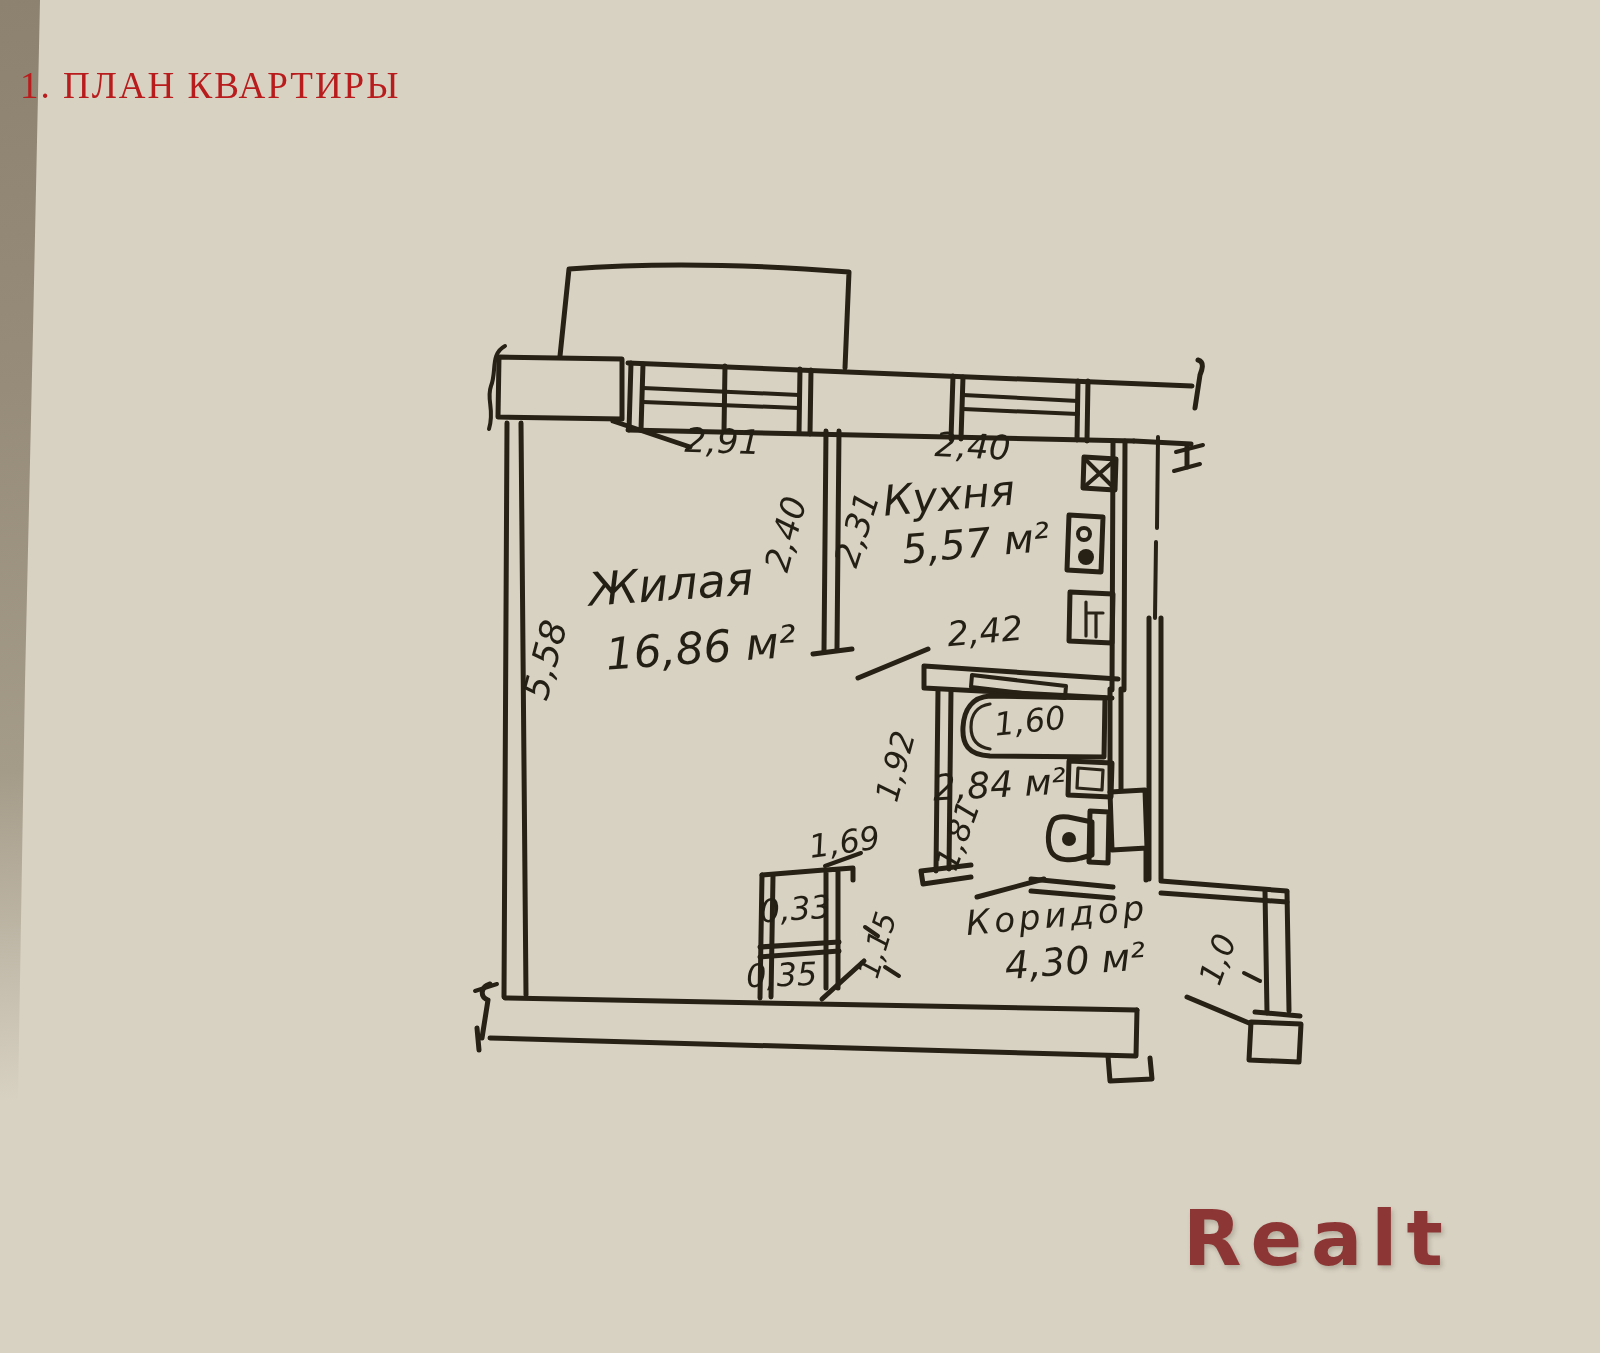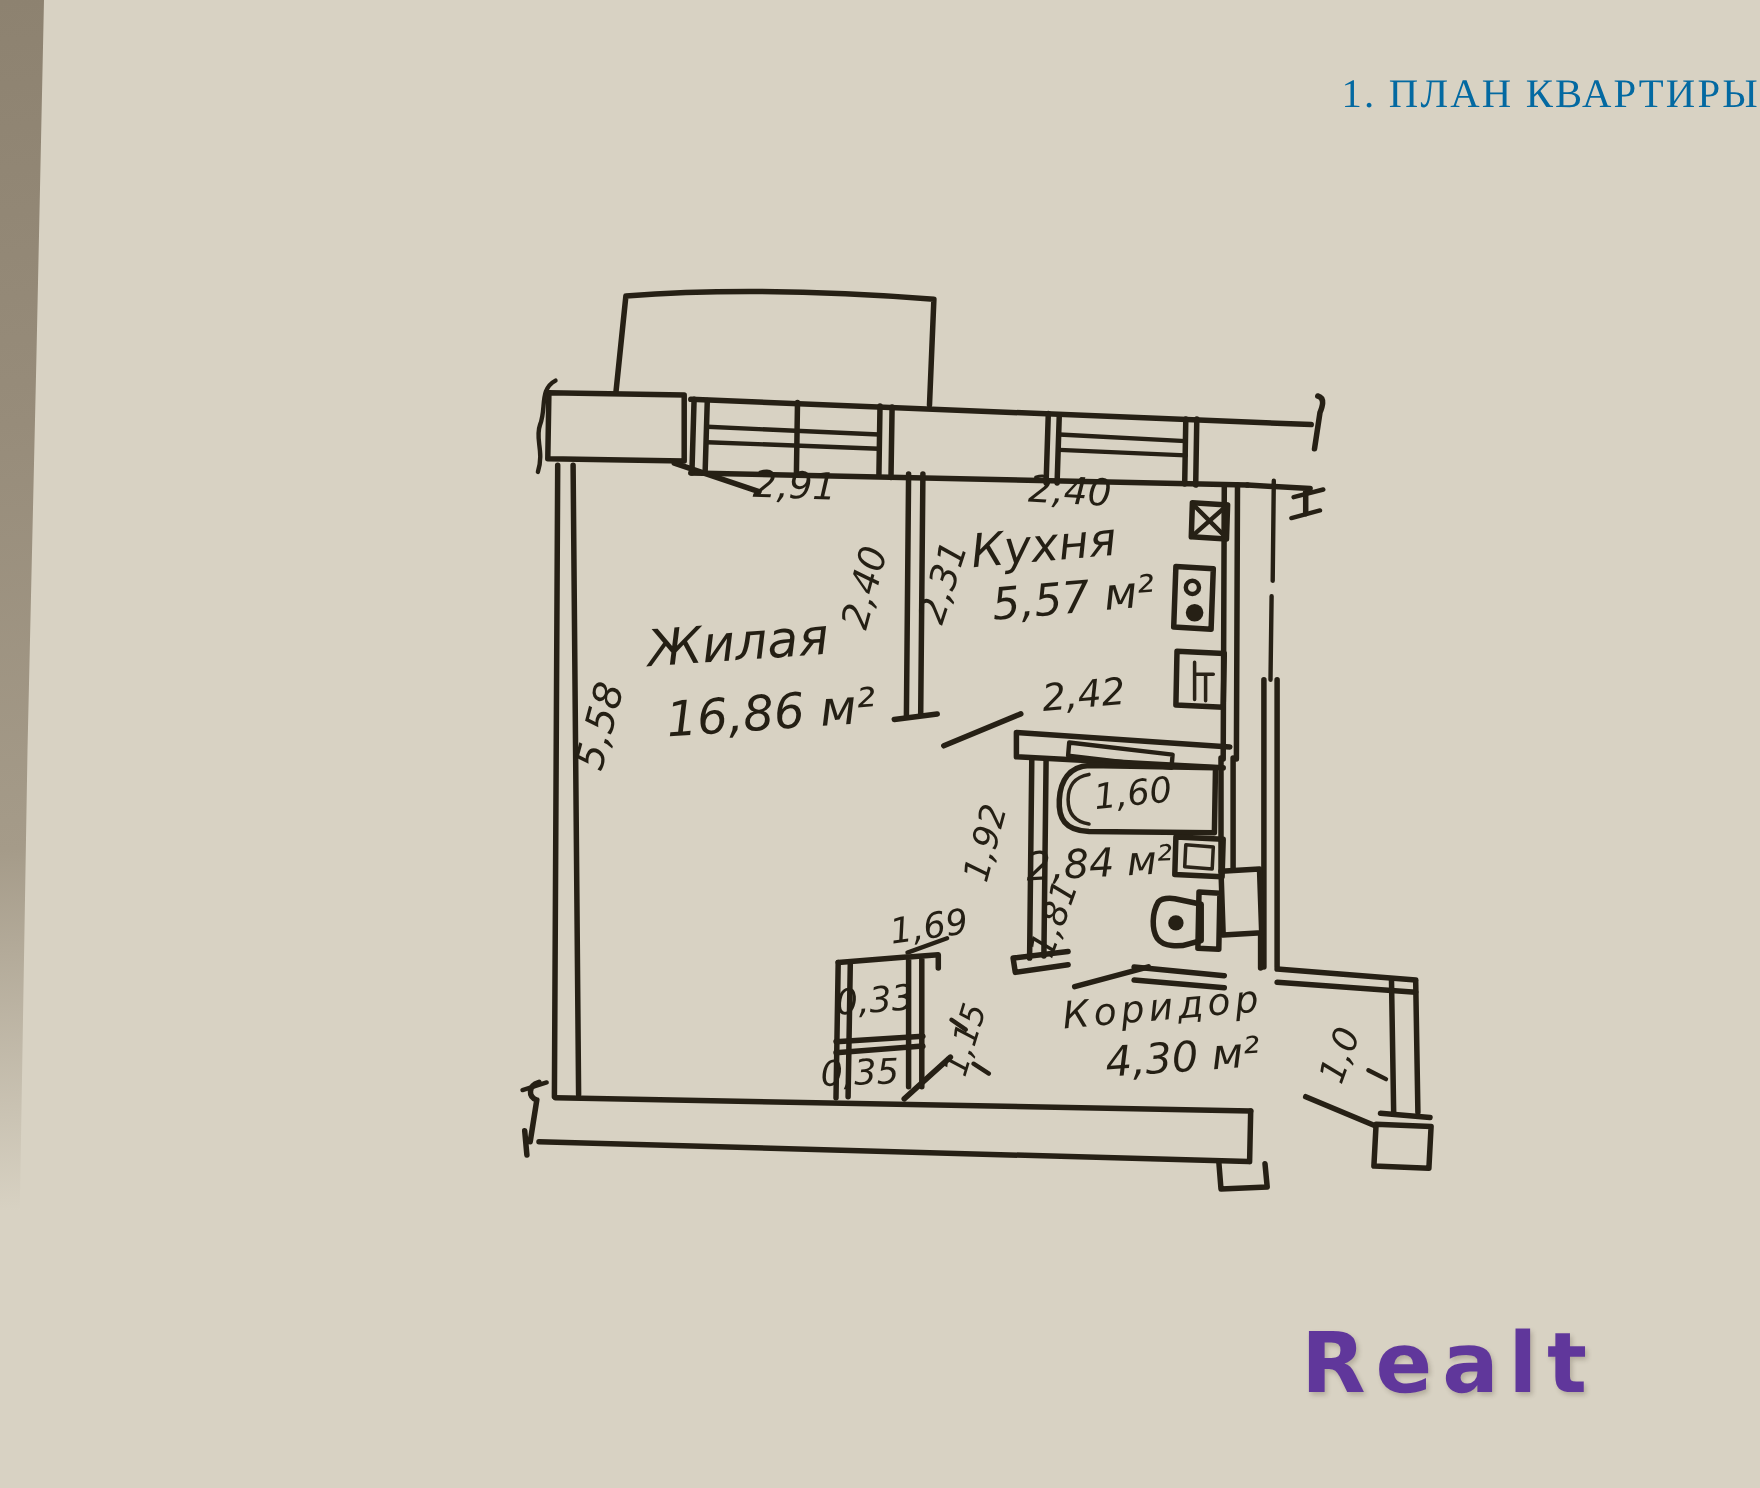--- a/index.html
+++ b/index.html
@@ -13,34 +13,34 @@
       linear-gradient(to bottom, #d7d1c3 0%, #dad4c5 52%, #cfc8b8 76%, #c0b8a7 90%, #ab a29 100%);
     background-color:#d8d2c3;
     font-family:"DejaVu Sans", sans-serif;
   }
   .table-edge{
     position:absolute;left:0;top:0;width:46px;height:1100px;
     background:linear-gradient(175deg,#8d8270 0%,#978c7a 35%,#a59b89 70%,rgba(168,159,141,0) 100%);
     clip-path:polygon(0 0, 40px 0, 33px 30%, 25px 62%, 18px 100%, 0 100%);
   }
   .title{
-    position:absolute;top:64px;left:20px;width:1580px;text-align:right;
+    position:absolute;top:64px;left:20px;width:1580px;text-align:left;
     font-family:"Liberation Serif","DejaVu Serif",serif;
-    font-size:37px;color:#0369a1;letter-spacing:2px;white-space:nowrap;
+    font-size:37px;color:#b91c1c;letter-spacing:2px;white-space:nowrap;
   }
   svg.plan{position:absolute;left:0;top:0;}
   .w{stroke:#262015;stroke-width:5;fill:none;stroke-linecap:round;stroke-linejoin:round;}
   .w4{stroke:#262015;stroke-width:4;fill:none;stroke-linecap:round;stroke-linejoin:round;}
   .w3{stroke:#2a2318;stroke-width:3.2;fill:none;stroke-linecap:round;stroke-linejoin:round;}
   .fill{fill:#262015;stroke:none;}
   .hw{font-family:"DejaVu Sans",sans-serif;font-style:italic;fill:#241f14;}
   .watermark{
     position:absolute;left:1183px;top:1194px;
     font-family:"DejaVu Sans",sans-serif;font-weight:bold;
-    font-size:76px;letter-spacing:9px;color:#4c1d95;opacity:0.85;
+    font-size:76px;letter-spacing:9px;color:#7f1d1d;opacity:0.85;
     text-shadow:2px 3px 5px rgba(88,80,64,0.35);
   }
 </style>
 </head>
 <body>
 
 <div class="table-edge"></div>
 
 <div class="title">1. ПЛАН КВАРТИРЫ</div>
 

